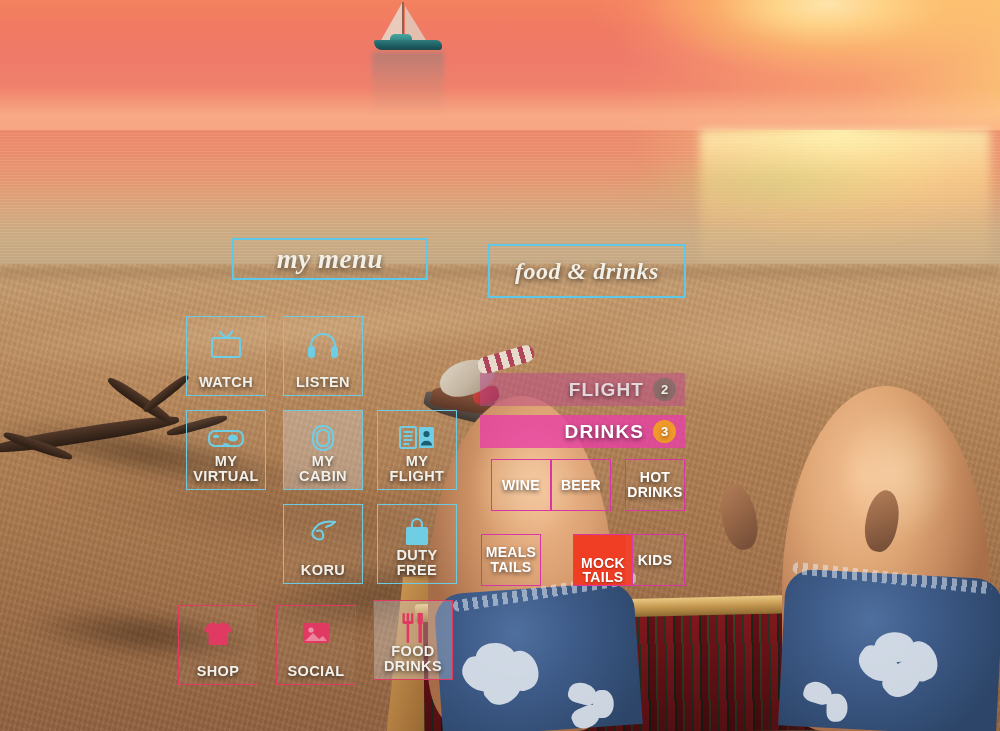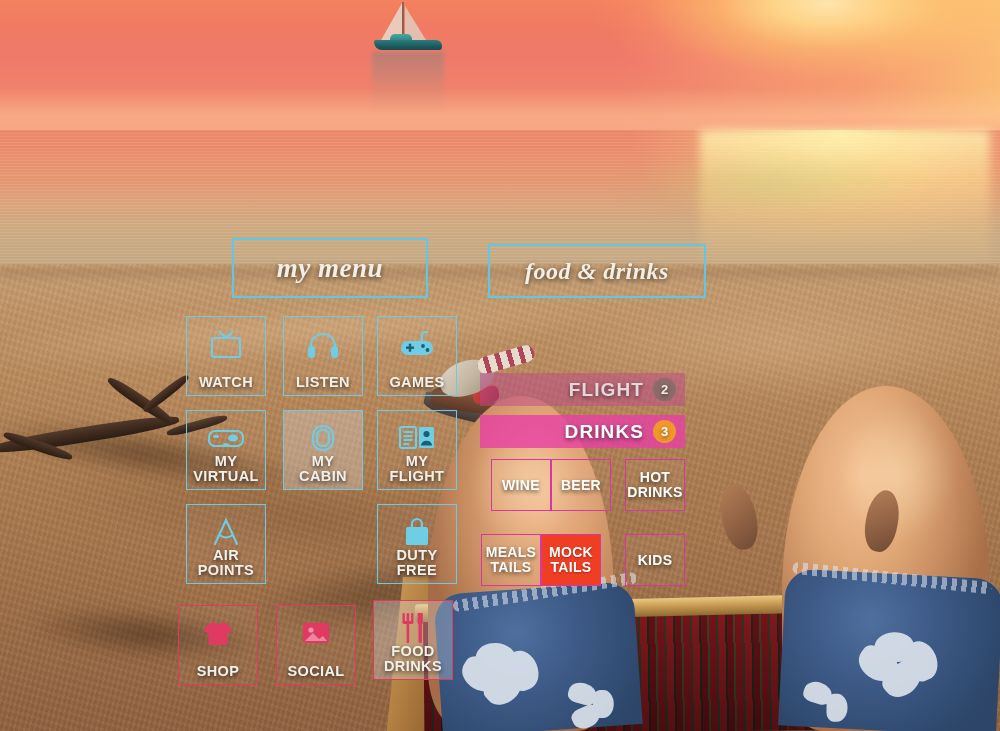--- a/index.html
+++ b/index.html
@@ -277,22 +277,22 @@
   .hud { position: absolute; inset: 0; }
 
   .panel-title {
     position: absolute; display: flex; align-items: center; justify-content: center;
     border: 2px solid #5ec8e8; color: #f3efe6;
     font-family: "Liberation Serif", serif; font-weight: bold; font-style: italic;
     letter-spacing: .5px;
     text-shadow: 0 2px 5px rgba(0,0,0,.55);
     background: rgba(255,255,255,0.02);
   }
-  #title-my-menu     { left: 232px; top: 238px; width: 196px; height: 60px; font-size: 27px; }
-  #title-food-drinks { left: 488px; top: 244px; width: 218px; height: 54px; font-size: 24px; }
+  #title-my-menu     { left: 232px; top: 238px; width: 196px; height: 42px; font-size: 27px; }
+  #title-food-drinks { left: 488px; top: 244px; width: 198px; height: 54px; font-size: 24px; }
 
   
   .tile {
     position: absolute; width: 80px; height: 80px;
     display: flex; flex-direction: column; align-items: center; justify-content: flex-end;
     padding-bottom: 5px;
     border: 1.6px solid #6ec9e2;
     color: #f2f0ea;
     font-size: 14.5px; font-weight: bold; letter-spacing: .4px; line-height: 1.02;
     text-align: center;
@@ -465,33 +465,20 @@
       <span class="tile-icon">
         <svg class="ico" width="34" height="30" viewBox="0 0 34 30">
           <path class="ico-cyan" d="M5 22 V17 a12 12 0 0 1 24 0 V22"></path>
           <rect class="ico-cyan-fill" x="2" y="17" width="7" height="12" rx="3.2"></rect>
           <rect class="ico-cyan-fill" x="25" y="17" width="7" height="12" rx="3.2"></rect>
         </svg>
       </span>
       <span class="tile-label"><span>LISTEN</span></span>
     </div>
 
-    <div class="tile" style="left:377px;top:316px;">
-      <span class="tile-icon">
-        <svg class="ico" width="38" height="30" viewBox="0 0 38 30">
-          <rect class="ico-cyan-fill" x="3" y="12" width="32" height="14" rx="7"></rect>
-          <path class="ico-cyan" d="M24 12 V6 a3 3 0 0 1 3-3 h3" stroke-width="2"></path>
-          <rect x="8" y="17.5" width="8" height="2.4" fill="#1c5f75"></rect>
-          <rect x="10.8" y="14.7" width="2.4" height="8" fill="#1c5f75"></rect>
-          <circle cx="25" cy="17" r="1.9" fill="#1c5f75"></circle>
-          <circle cx="29.5" cy="21" r="1.9" fill="#1c5f75"></circle>
-        </svg>
-      </span>
-      <span class="tile-label"><span>GAMES</span></span>
-    </div>
 
     <div class="tile" style="left:186px;top:410px;">
       <span class="tile-icon">
         <svg class="ico" width="40" height="28" viewBox="0 0 40 28">
           <rect class="ico-cyan" x="3" y="7" width="34" height="15" rx="6"></rect>
           <path class="ico-cyan" d="M17 22 q3 -4 6 0" stroke-width="1.8"></path>
           <ellipse class="ico-cyan-fill" cx="27" cy="14" rx="5" ry="3.6"></ellipse>
           <rect class="ico-cyan-fill" x="7" y="11" width="6" height="3" rx="1.5"></rect>
         </svg>
       </span>
@@ -526,33 +513,30 @@
           <circle cx="28.5" cy="10" r="3.1" fill="#1c5f75"></circle>
           <path d="M22.8 21.5 a5.8 5.8 0 0 1 11.4 0 z" fill="#1c5f75"></path>
         </svg>
       </span>
       <span class="tile-label">
         <span>MY</span>
         <span class="l2">FLIGHT</span>
       </span>
     </div>
 
-    <div class="tile" style="left:186px;top:504px;">
-      <span class="tile-icon">
-        <svg class="ico" width="32" height="30" viewBox="0 0 32 30">
-          <path class="ico-cyan" d="M5 27 L16 3 L27 27" stroke-width="2.4" stroke-linecap="round"></path>
-          <path class="ico-cyan" d="M9.5 18 q6.5 5 13 0" stroke-width="2.2"></path>
-        </svg>
-      </span>
-      <span class="tile-label">
-        <span>AIR</span>
-        <span class="l2">POINTS</span>
-      </span>
-    </div>
-
+
+    <div class="tile" style="left:283px;top:504px;">
+      <span class="tile-icon">
+        <svg class="ico" width="36" height="30" viewBox="0 0 36 30">
+          <path class="ico-cyan" d="M30 5 Q16 3 10 11 Q4 19 12 22 Q19 24 18 17 Q17 12 12 14" stroke-width="2.6" stroke-linecap="round"></path>
+          <path class="ico-cyan" d="M30 5 Q26 9 21 10" stroke-width="2.2" stroke-linecap="round"></path>
+        </svg>
+      </span>
+      <span class="tile-label"><span>KORU</span></span>
+    </div>
 
     <div class="tile" style="left:377px;top:504px;">
       <span class="tile-icon">
         <svg class="ico" width="30" height="30" viewBox="0 0 30 30">
           <rect class="ico-cyan-fill" x="4" y="10" width="22" height="18" rx="1.6"></rect>
           <path class="ico-cyan" d="M10 11 V7 a5 5 0 0 1 10 0 V11" stroke-width="2"></path>
         </svg>
       </span>
       <span class="tile-label">
         <span>DUTY</span>
@@ -627,21 +611,21 @@
       </span>
     </div>
 
     <div class="dbtn" style="left:481px;top:534px;">
       <span>
         <span>MEALS</span>
         <span class="l2">TAILS</span>
       </span>
     </div>
 
-    <div class="dbtn selected" style="left:541px;top:534px;">
+    <div class="dbtn selected" style="left:573px;top:534px;align-items:flex-end;">
       <span>
         <span>MOCK</span>
         <span class="l2">TAILS</span>
       </span>
     </div>
 
     <div class="dbtn" style="left:625px;top:534px;">
       <span>
         <span>KIDS</span>
       </span>

